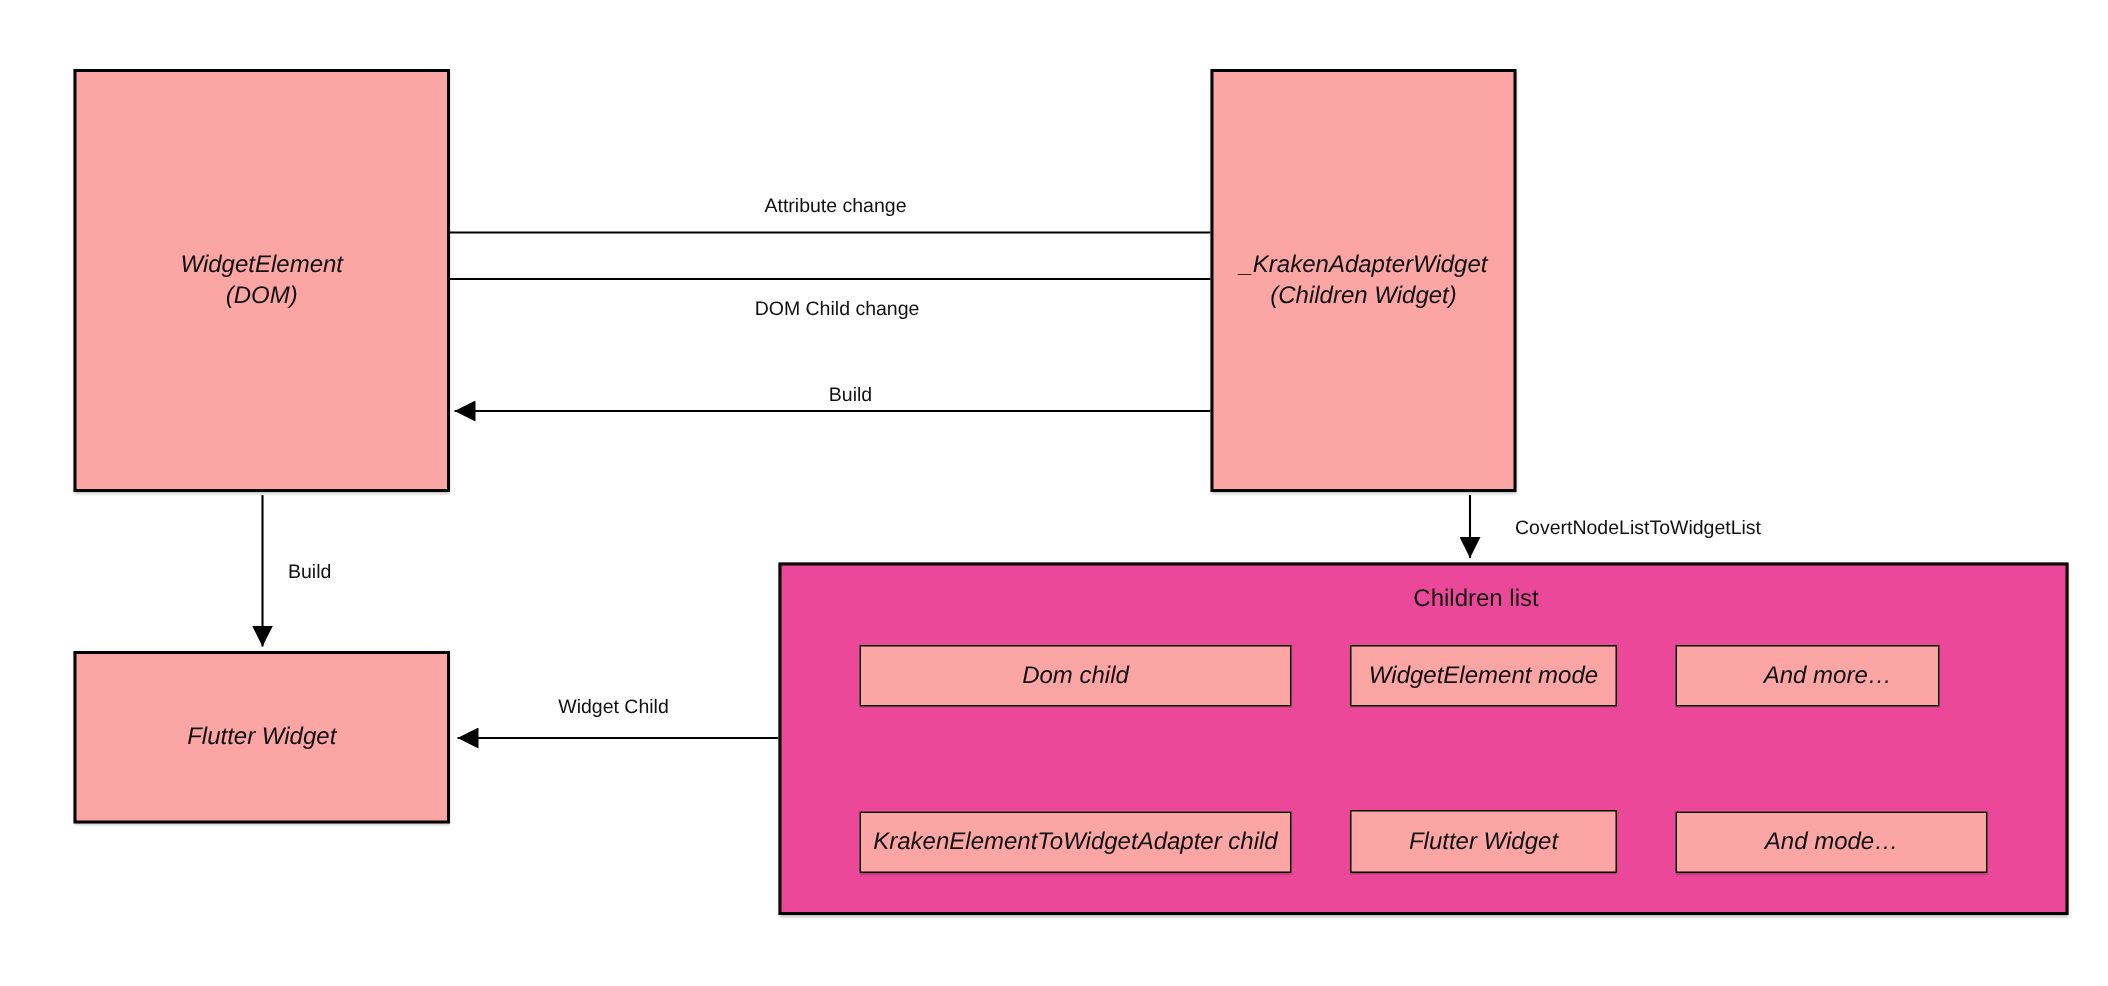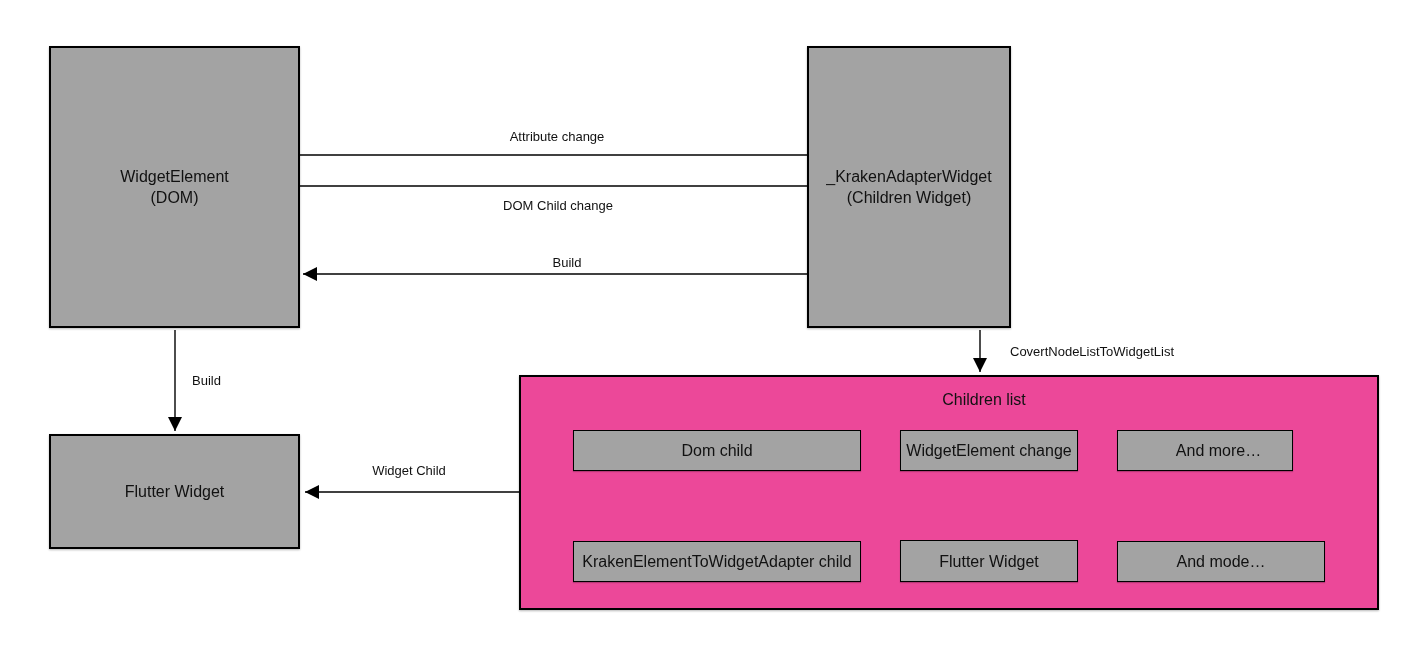--- a/index.html
+++ b/index.html
@@ -11,31 +11,32 @@
     position: relative;
     width: 1405px;
     height: 657px;
     background: #ffffff;
     font-family: "Liberation Sans", "DejaVu Sans", sans-serif;
     color: #111111;
     overflow: hidden;
   }
   .box {
     position: absolute;
-    background: #a3a3a3;
+    background: #fca5a5;
     border: 2px solid #000000;
     box-shadow: 0 1px 2px rgba(0,0,0,0.28);
     display: flex;
     flex-direction: column;
     align-items: center;
     justify-content: center;
     text-align: center;
     font-size: 16px;
     line-height: 21px;
     box-sizing: border-box;
+    font-style: italic;
   }
   .box.inner {
     border-width: 1.5px;
     box-shadow: 0 1px 1px rgba(0,0,0,0.22);
     font-size: 16px;
   }
   .container-box {
     position: absolute;
     background: #ec4899;
     border: 2px solid #000000;
@@ -117,21 +118,21 @@
   </div>
 
   <div class="box inner" style="left:573px; top:430px; width:288px; height:41px;">
     <div>Dom child</div>
   </div>
   <div class="box inner" style="left:573px; top:541px; width:288px; height:41px;">
     <div>KrakenElementToWidgetAdapter child</div>
   </div>
 
   <div class="box inner" style="left:900px; top:430px; width:178px; height:41px;">
-    <div>WidgetElement change</div>
+    <div>WidgetElement mode</div>
   </div>
   <div class="box inner" style="left:900px; top:540px; width:178px; height:42px;">
     <div>Flutter Widget</div>
   </div>
 
   <div class="box inner" style="left:1117px; top:430px; width:176px; height:41px;padding-left:27px;">
     <div>And more…</div>
   </div>
   <div class="box inner" style="left:1117px; top:541px; width:208px; height:41px;">
     <div>And mode…</div>

